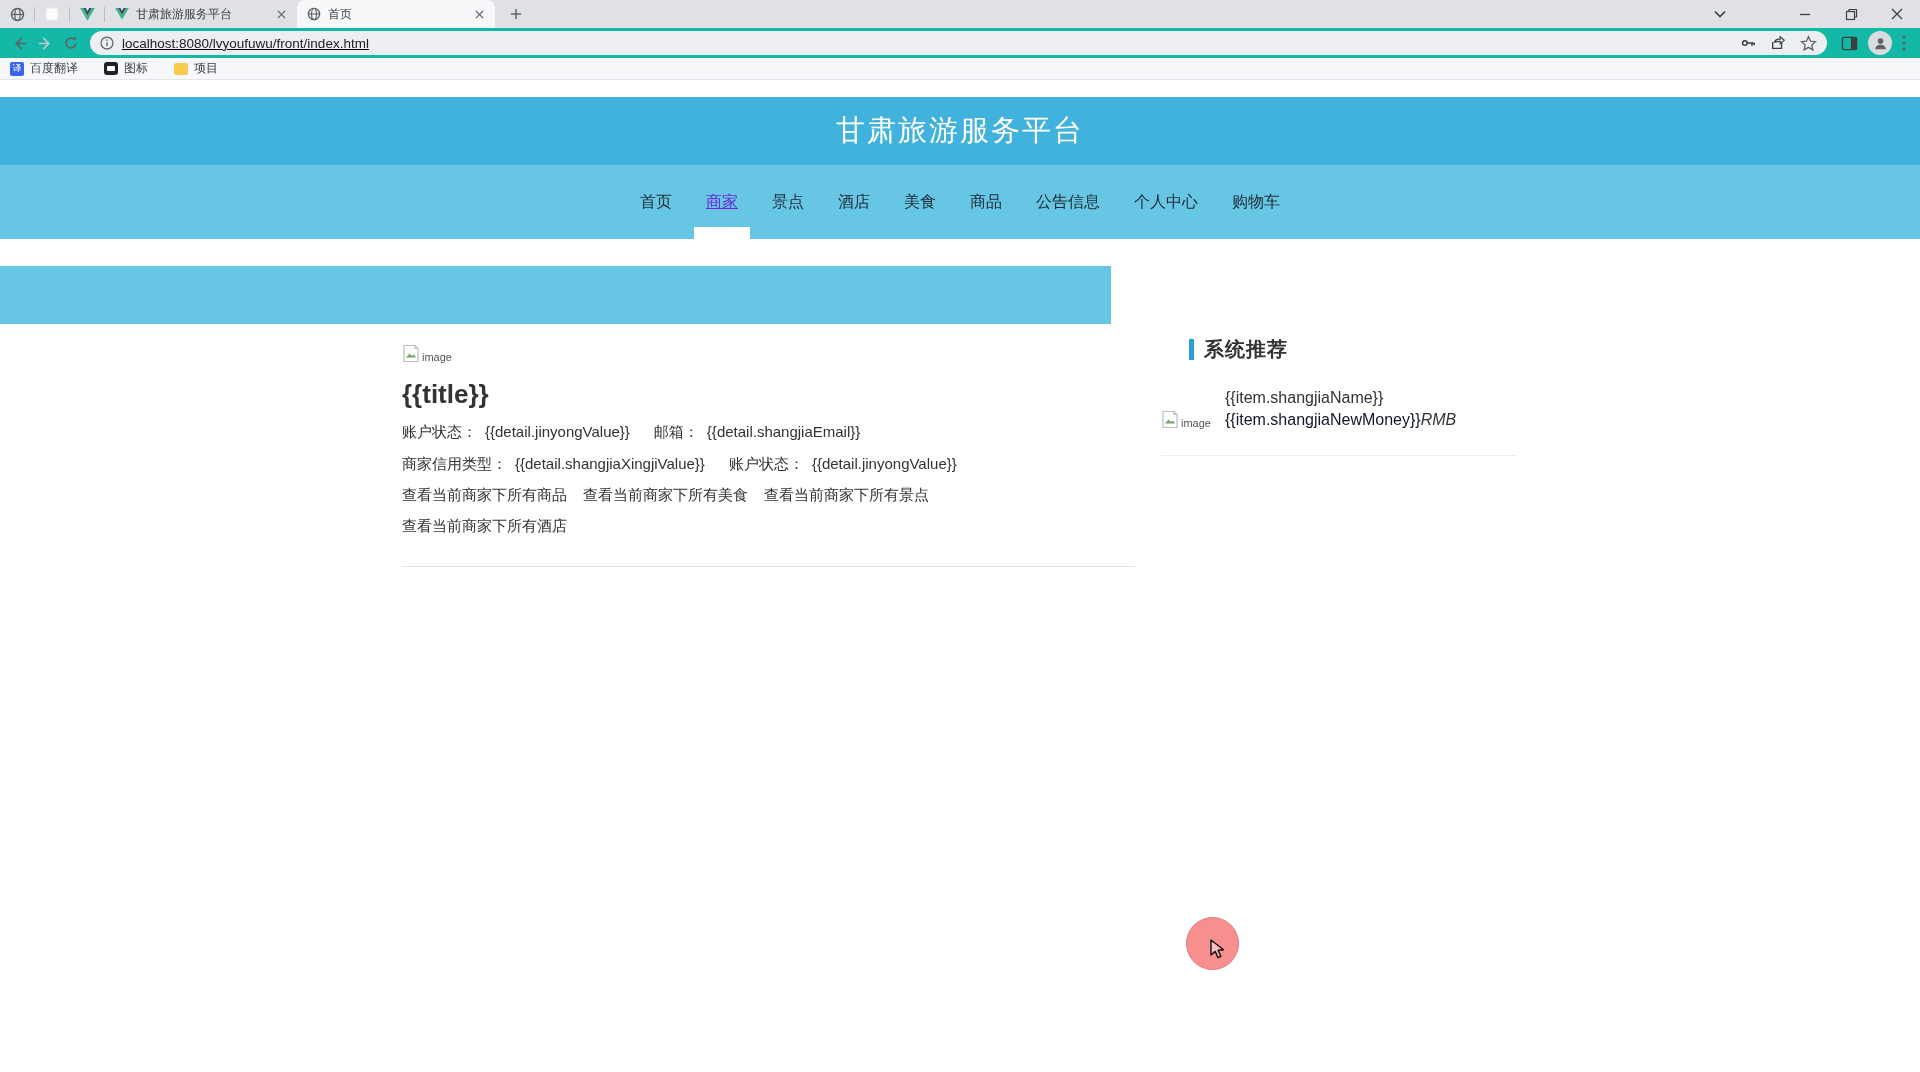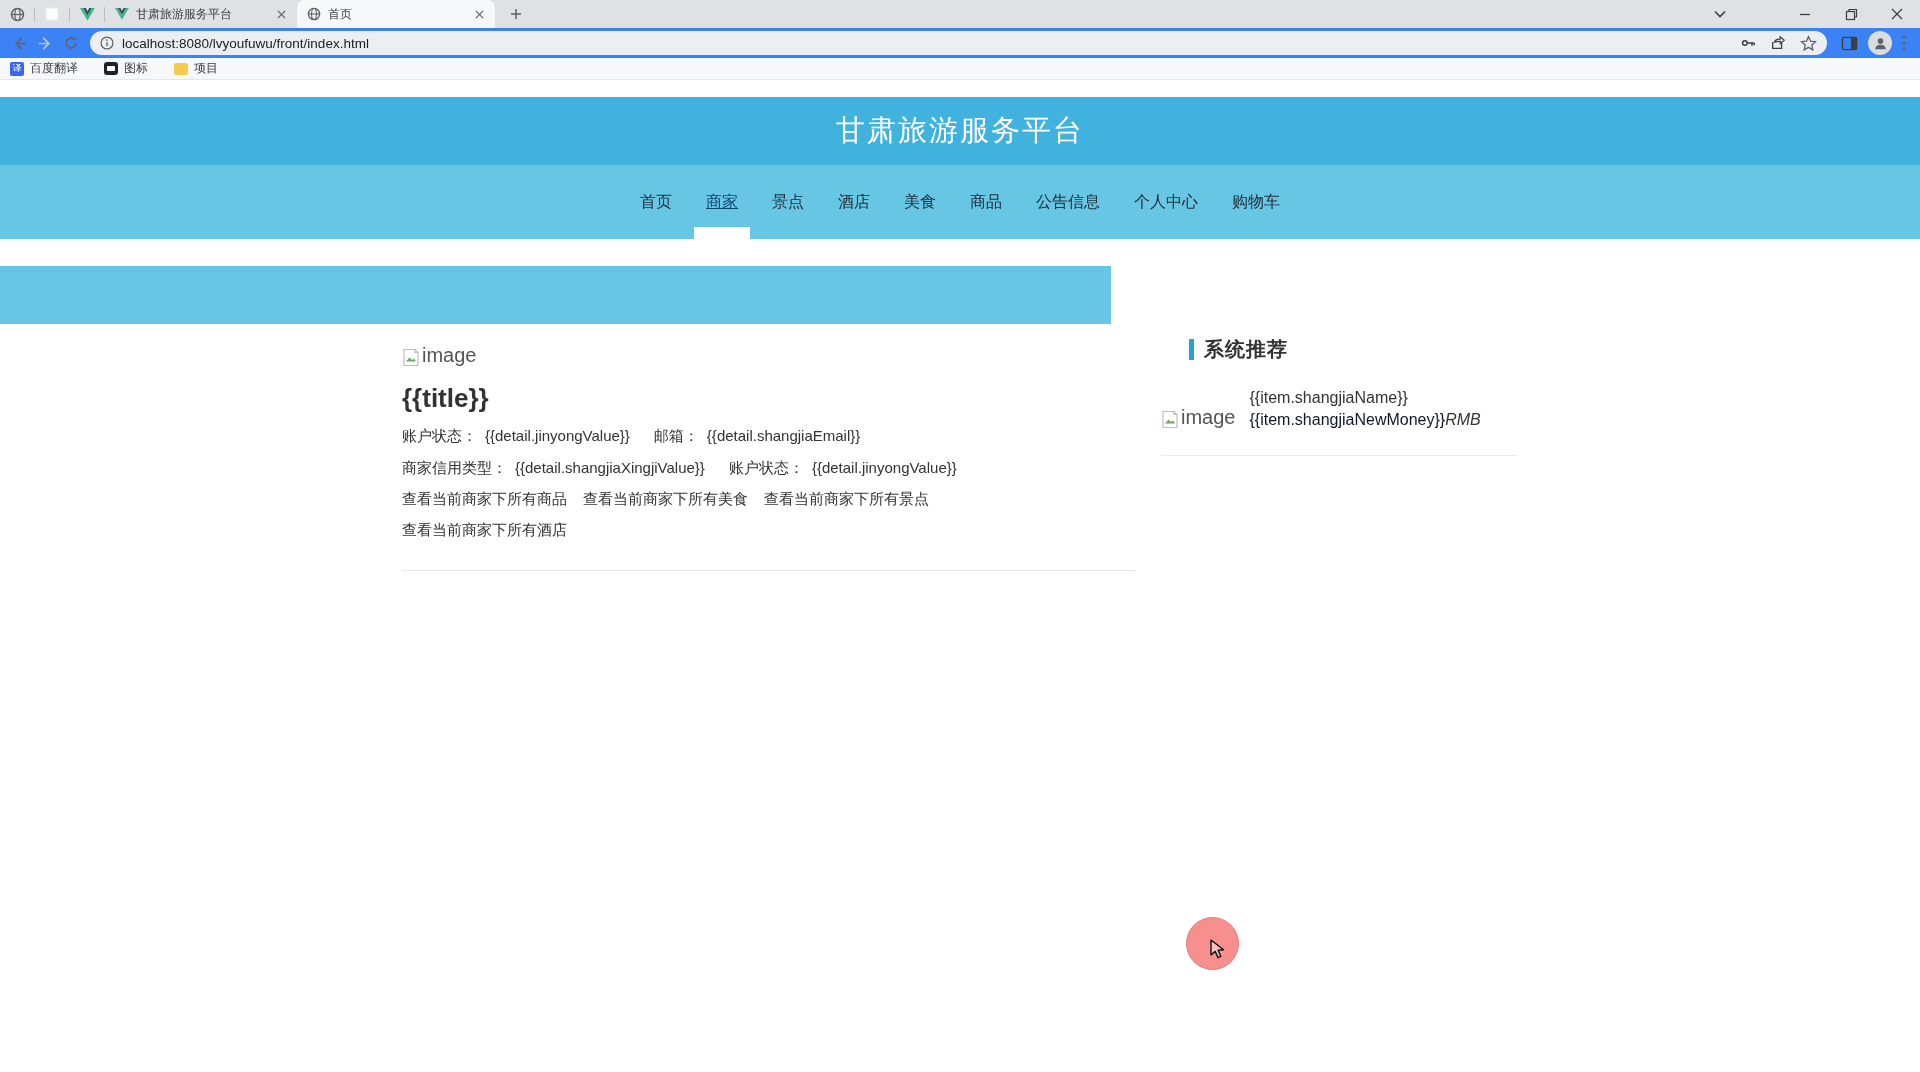--- a/index.html
+++ b/index.html
@@ -13,21 +13,21 @@
   .tab { height:28px; display:flex; align-items:center; padding:0 8px 0 10px; gap:7px; }
   .tab.inactive { width:192px; }
   .tab.active { width:198px; background:#f7f8fa; border-radius:8px 8px 0 0; }
   .tab-title { font-size:12px; color:#3c4043; white-space:nowrap; overflow:hidden; flex:1; }
   .tab-close { width:16px; height:16px; display:flex; align-items:center; justify-content:center; border-radius:50%; }
   .newtab-btn { width:26px; height:26px; margin-left:8px; display:flex; align-items:center; justify-content:center; border-radius:50%; }
   .win-controls { position:absolute; right:0; top:0; height:28px; display:flex; align-items:center; }
   .win-btn { width:46px; height:28px; display:flex; align-items:center; justify-content:center; }
   .tab-search-btn { width:34px; height:28px; margin-right:45px; display:flex; align-items:center; justify-content:center; }
 
-  .toolbar { height:30px; background:#3b82f6; display:flex; align-items:center; padding:0 6px; }
+  .toolbar { height:30px; background:#14b8a6; display:flex; align-items:center; padding:0 6px;text-decoration:underline; }
   .nav-btn { width:26px; height:26px; display:flex; align-items:center; justify-content:center; border-radius:50%; }
   .addressbar { flex:1; height:24px; margin:0 6px; background:#eceef1; border-radius:12px;
                 display:flex; align-items:center; padding:0 10px; gap:8px; }
   .url-text { font-size:13.5px; color:#202124; flex:1; }
   .omni-icons { display:flex; align-items:center; gap:14px; }
   .chrome-right { display:flex; align-items:center; gap:10px; padding:0 8px; }
   .avatar { width:24px; height:24px; border-radius:50%; background:#dadce0; display:flex; align-items:center; justify-content:center; }
 
   .bookmarks { height:22px; background:#f7f8fa; border-bottom:1px solid #e3e5e8;
                display:flex; align-items:center; gap:26px; padding:0 10px; }
@@ -40,29 +40,29 @@
   .bm-folder { width:14px; height:12px; border-radius:2px; background:#f7cb4d; }
 
   
   .page { position:relative; height:991px; background:#fff; }
   .site-header { margin-top:17px; height:68px; background:#41b1dd;
                  display:flex; align-items:center; justify-content:center; }
   .site-title { color:#fff; font-size:29px; letter-spacing:2px; font-weight:400; }
   .site-nav { height:74px; background:#68c6e5; display:flex; justify-content:center; }
   .nav-item { position:relative; padding:0 17px; display:flex; align-items:center;
               font-size:16px; color:#1c2b36; cursor:pointer; }
-  .nav-item.active { color:#0c4a6e;text-decoration:underline; }
+  .nav-item.active { color:#6d28d9;text-decoration:underline; }
   .nav-item.active::after { content:""; position:absolute; left:50%; transform:translateX(-50%);
               bottom:0; width:56px; height:12px; background:#fff; }
   .banner { margin-top:27px; width:1111px; height:58px; background:#68c6e5; }
 
   .content { position:relative; margin-top:20px; }
   .main-col { position:absolute; left:402px; width:733px; }
   .broken-img { display:inline-flex; align-items:flex-end; gap:2px; }
-  .broken-img .alt { font-size:20px; color:#545454; }
+  .broken-img .alt { font-size:11px; color:#545454; }
   .detail-title { margin-top:12px; font-size:26px; font-weight:700; color:#333; }
   .detail-line { margin-top:13px; font-size:15px; color:#333; }
   .detail-line .val { margin-left:8px; }
   .detail-line .lbl2 { margin-left:24px; }
   .detail-links { margin-top:12px; font-size:15px; color:#333; }
   .detail-links .lnk { margin-right:16px; cursor:pointer; }
   .main-divider { margin-top:30px; border-top:1px solid #e4e4e8; width:733px; }
 
   .side-col { position:absolute; left:1161px; top:-8px; width:358px; }
   .side-head { display:flex; align-items:center; gap:10px;padding-left:28px; }

